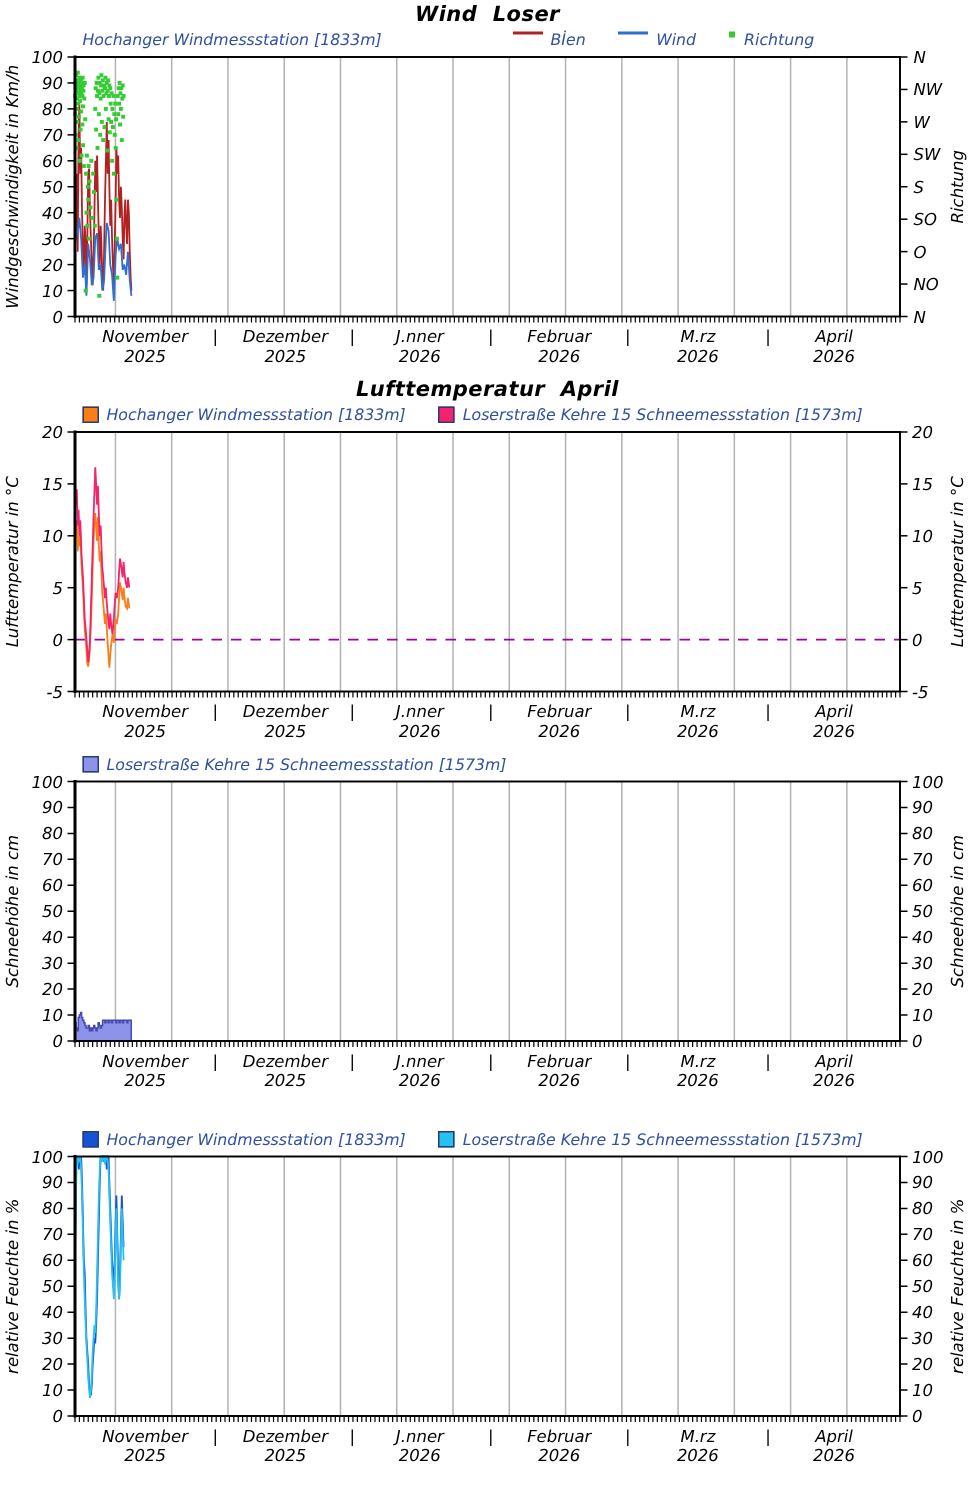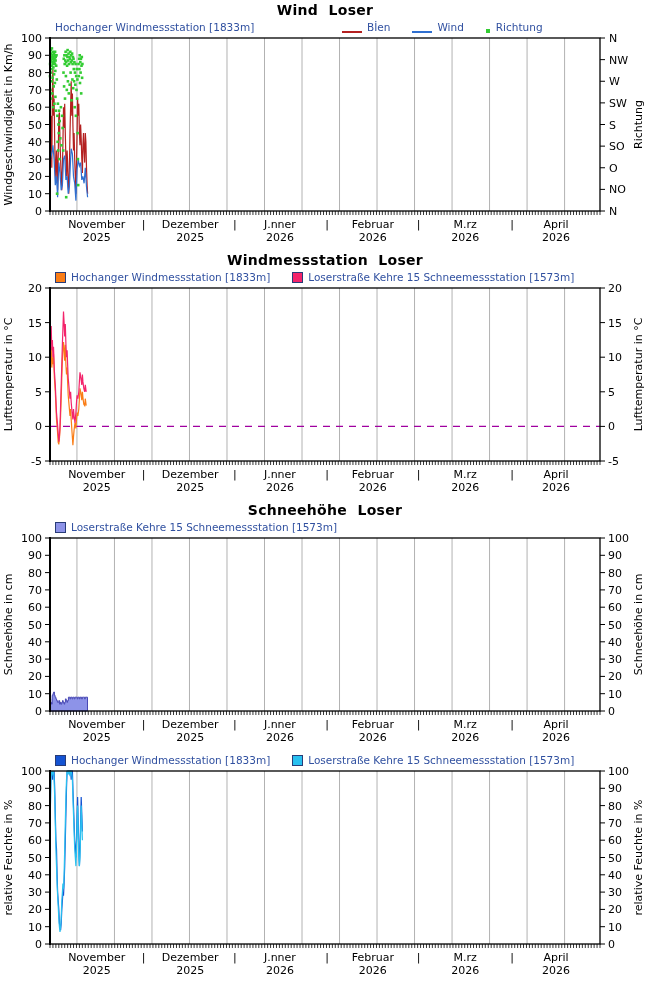--- a/index.html
+++ b/index.html
@@ -1,22 +1,22 @@
 <!DOCTYPE html>
 <html><head>
 <meta charset="utf-8">
 <style>
   html,body{margin:0;padding:0;background:#ffffff;}
   body{width:650px;height:1000px;font-family:"DejaVu Sans",sans-serif;color:#000;}
-  .chart{height:250px;box-sizing:border-box;padding-top:2px;overflow:hidden;}
+  .chart{height:250px;box-sizing:border-box;padding-top:2px;overflow:hidden;font-style:italic;}
   .chart-title{margin:0;height:17px;line-height:17px;text-align:center;
     font-size:14px;font-weight:bold;white-space:pre;letter-spacing:0.3px;}
   .legend{height:15px;margin:0 0 0 55px;display:flex;align-items:center;
     font-size:10.5px;white-space:pre;}
-  .lg-item{display:flex;align-items:flex-end;margin-right:22px;}
+  .lg-item{display:flex;align-items:flex-start;margin-right:22px;}
   .lg-station{width:287px;margin-right:0;}
   .sw-box{width:9px;height:9px;border:1px solid #283c78;margin-right:5px;flex:none;}
   .sw-line{width:20px;height:0;border-top:2px solid #000;margin-right:5px;flex:none;}
   .sw-dot{width:4px;height:4px;margin-right:6px;flex:none;}
   svg.plot{display:block;}
 </style>
 </head>
 <body>
 
 <section class="chart">
@@ -425,21 +425,21 @@
         <text x="143.5" y="194" text-anchor="middle" font-family="DejaVu Sans, sans-serif" font-size="11" fill="#000">|</text>
         <text x="234.8" y="194" text-anchor="middle" font-family="DejaVu Sans, sans-serif" font-size="11" fill="#000">|</text>
         <text x="327.2" y="194" text-anchor="middle" font-family="DejaVu Sans, sans-serif" font-size="11" fill="#000">|</text>
         <text x="418.5" y="194" text-anchor="middle" font-family="DejaVu Sans, sans-serif" font-size="11" fill="#000">|</text>
         <text x="512" y="194" text-anchor="middle" font-family="DejaVu Sans, sans-serif" font-size="11" fill="#000">|</text>
       </g>
     </svg>
 </section>
 
 <section class="chart">
-  <div class="chart-title">Windmessstation  Loser</div>
+  <div class="chart-title">Lufttemperatur  April</div>
   <div class="legend"><span class="lg-item"><span class="sw-box" style="background: rgb(250, 125, 22);"></span><span style="color: rgb(48, 80, 160);">Hochanger Windmessstation [1833m]</span></span><span class="lg-item"><span class="sw-box" style="background: rgb(243, 36, 107);"></span><span style="color: rgb(48, 80, 160);">Loserstraße Kehre 15 Schneemessstation [1573m]</span></span></div>
   <svg class="plot" width="650" height="210">
       <g>
         <line x1="76.95" y1="4" x2="76.95" y2="177" stroke="#b2b2b2" stroke-width="1"></line>
         <line x1="114.46" y1="4" x2="114.46" y2="177" stroke="#b2b2b2" stroke-width="1"></line>
         <line x1="151.97" y1="4" x2="151.97" y2="177" stroke="#b2b2b2" stroke-width="1"></line>
         <line x1="189.48" y1="4" x2="189.48" y2="177" stroke="#b2b2b2" stroke-width="1"></line>
         <line x1="226.98999999999998" y1="4" x2="226.98999999999998" y2="177" stroke="#b2b2b2" stroke-width="1"></line>
         <line x1="264.5" y1="4" x2="264.5" y2="177" stroke="#b2b2b2" stroke-width="1"></line>
         <line x1="302.01" y1="4" x2="302.01" y2="177" stroke="#b2b2b2" stroke-width="1"></line>
@@ -694,21 +694,20 @@
         <text x="143.5" y="194" text-anchor="middle" font-family="DejaVu Sans, sans-serif" font-size="11" fill="#000">|</text>
         <text x="234.8" y="194" text-anchor="middle" font-family="DejaVu Sans, sans-serif" font-size="11" fill="#000">|</text>
         <text x="327.2" y="194" text-anchor="middle" font-family="DejaVu Sans, sans-serif" font-size="11" fill="#000">|</text>
         <text x="418.5" y="194" text-anchor="middle" font-family="DejaVu Sans, sans-serif" font-size="11" fill="#000">|</text>
         <text x="512" y="194" text-anchor="middle" font-family="DejaVu Sans, sans-serif" font-size="11" fill="#000">|</text>
       </g>
     </svg>
 </section>
 
 <section class="chart">
-  <div class="chart-title">Schneehöhe  Loser</div>
   <div class="legend"><span class="lg-item"><span class="sw-box" style="background: rgb(141, 147, 232);"></span><span style="color: rgb(48, 80, 160);">Loserstraße Kehre 15 Schneemessstation [1573m]</span></span></div>
   <svg class="plot" width="650" height="210">
       <g>
         <line x1="76.95" y1="4" x2="76.95" y2="177" stroke="#b2b2b2" stroke-width="1"></line>
         <line x1="114.46" y1="4" x2="114.46" y2="177" stroke="#b2b2b2" stroke-width="1"></line>
         <line x1="151.97" y1="4" x2="151.97" y2="177" stroke="#b2b2b2" stroke-width="1"></line>
         <line x1="189.48" y1="4" x2="189.48" y2="177" stroke="#b2b2b2" stroke-width="1"></line>
         <line x1="226.98999999999998" y1="4" x2="226.98999999999998" y2="177" stroke="#b2b2b2" stroke-width="1"></line>
         <line x1="264.5" y1="4" x2="264.5" y2="177" stroke="#b2b2b2" stroke-width="1"></line>
         <line x1="302.01" y1="4" x2="302.01" y2="177" stroke="#b2b2b2" stroke-width="1"></line>

